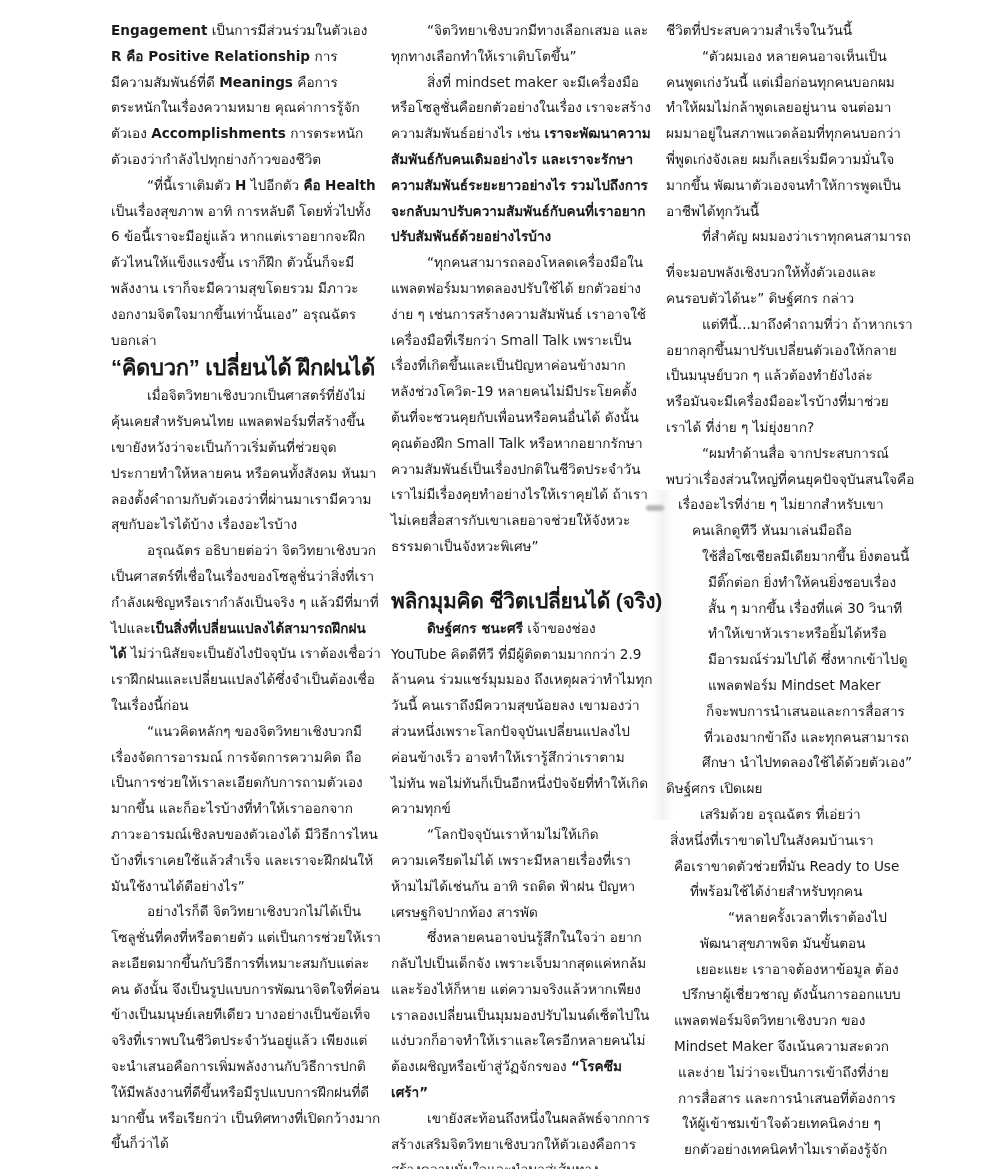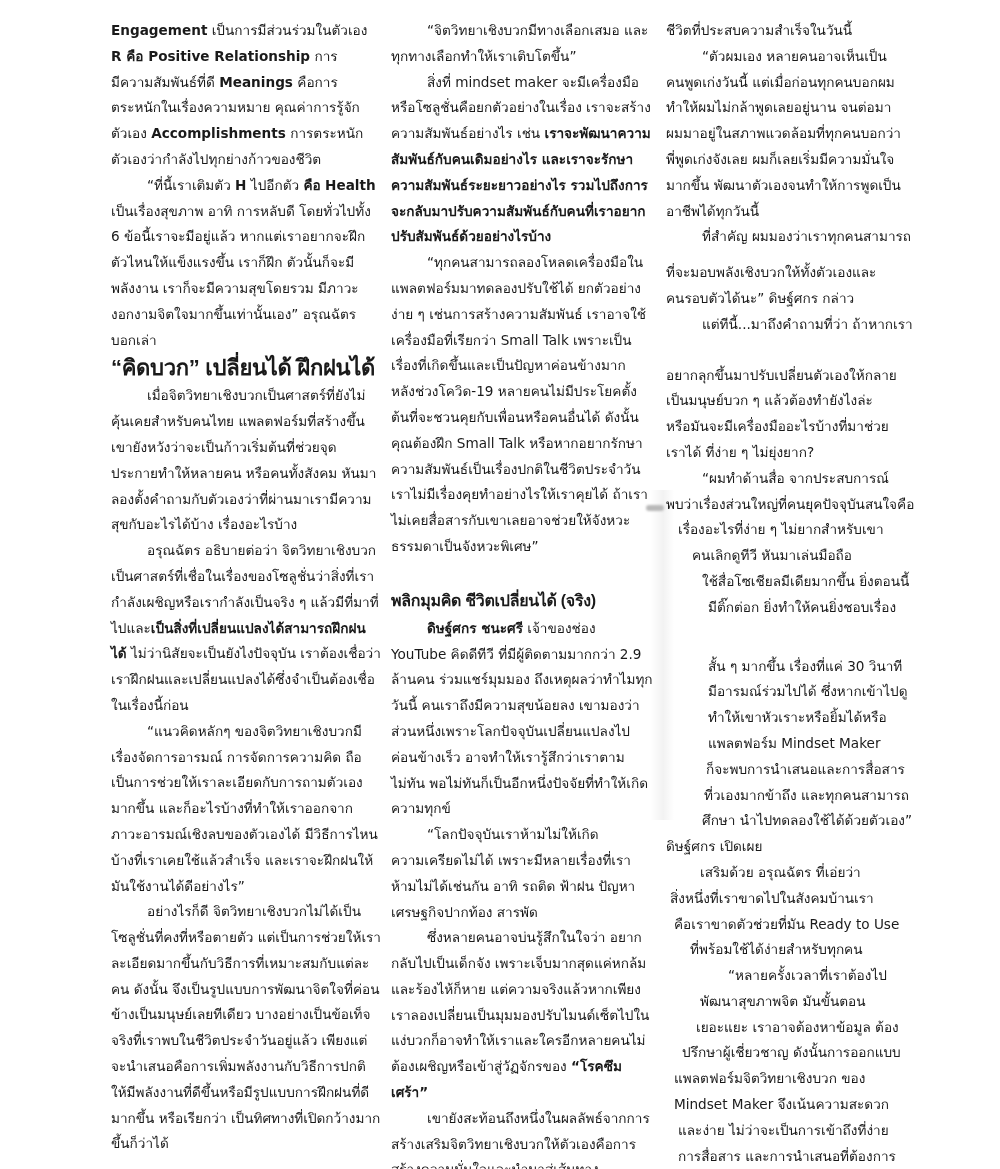--- a/index.html
+++ b/index.html
@@ -7,21 +7,21 @@
          font-family:"DejaVu Sans","Liberation Sans",sans-serif; color:#1a1a1a; }
   .col { position:absolute; top:18px; font-size:13.6px; line-height:25.8px; }
   .col-left   { left:111px; width:270px; }
   .col-middle { left:391px; width:262px; }
   .col-right  { left:666px; width:275px; }
   .p { margin:0; }
   .ind { text-indent:36px; }
   .line { display:block; white-space:nowrap; }
   .h2 { font-family:"Liberation Sans","DejaVu Sans",sans-serif; font-weight:bold;
         font-size:22px; line-height:30px; margin:0; letter-spacing:-0.3px; white-space:nowrap; }
-  .h2.mid { margin-top:26px; font-size:16px; }
+  .h2.mid { margin-top:26px; font-size:21px; }
   .gap { height:10px; }
   .shadow { position:absolute; left:650px; top:490px; width:24px; height:330px;
             background:linear-gradient(to right, rgba(0,0,0,0) 0%, rgba(0,0,0,0.05) 55%, rgba(0,0,0,0) 100%); }
   .smudge { position:absolute; left:646px; top:505px; width:18px; height:6px; background:#b9b9b9;
             border-radius:3px; filter:blur(1px); }
 </style>
 </head>
 <body>
 
 <div class="shadow"></div>
@@ -65,33 +65,33 @@
       <span class="line" style="padding-left: 0px;">พี่พูดเก่งจังเลย ผมก็เลยเริ่มมีความมั่นใจ</span>
       <span class="line" style="padding-left: 0px;">มากขึ้น พัฒนาตัวเองจนทำให้การพูดเป็น</span>
       <span class="line" style="padding-left: 0px;">อาชีพได้ทุกวันนี้</span>
       <span class="line" style="padding-left: 36px;">ที่สำคัญ ผมมองว่าเราทุกคนสามารถ</span>
     </div>
   <div class="gap"></div>
   <div id="right-b">
       <span class="line" style="padding-left: 0px;">ที่จะมอบพลังเชิงบวกให้ทั้งตัวเองและ</span>
       <span class="line" style="padding-left: 0px;">คนรอบตัวได้นะ” ดิษฐ์ศกร กล่าว</span>
       <span class="line" style="padding-left: 36px;">แต่ทีนี้...มาถึงคำถามที่ว่า ถ้าหากเรา</span>
-      <span class="line" style="padding-left: 0px; margin-top: 25px;">อยากลุกขึ้นมาปรับเปลี่ยนตัวเองให้กลาย</span>
+      <span class="line" style="padding-left: 0px;">อยากลุกขึ้นมาปรับเปลี่ยนตัวเองให้กลาย</span>
       <span class="line" style="padding-left: 0px;">เป็นมนุษย์บวก ๆ แล้วต้องทำยังไงล่ะ</span>
       <span class="line" style="padding-left: 0px;">หรือมันจะมีเครื่องมืออะไรบ้างที่มาช่วย</span>
       <span class="line" style="padding-left: 0px;">เราได้ ที่ง่าย ๆ ไม่ยุ่งยาก?</span>
       <span class="line" style="padding-left: 36px;">“ผมทำด้านสื่อ จากประสบการณ์</span>
       <span class="line" style="padding-left: 0px;">พบว่าเรื่องส่วนใหญ่ที่คนยุคปัจจุบันสนใจคือ</span>
       <span class="line" style="padding-left: 12px;">เรื่องอะไรที่ง่าย ๆ ไม่ยากสำหรับเขา</span>
       <span class="line" style="padding-left: 26px;">คนเลิกดูทีวี หันมาเล่นมือถือ</span>
       <span class="line" style="padding-left: 36px;">ใช้สื่อโซเชียลมีเดียมากขึ้น ยิ่งตอนนี้</span>
       <span class="line" style="padding-left: 42px;">มีติ๊กต่อก ยิ่งทำให้คนยิ่งชอบเรื่อง</span>
-      <span class="line" style="padding-left: 42px; margin-top: 33px;">สั้น ๆ มากขึ้น เรื่องที่แค่ 30 วินาที</span>
+      <span class="line" style="padding-left: 42px;">สั้น ๆ มากขึ้น เรื่องที่แค่ 30 วินาที</span>
+      <span class="line" style="padding-left: 42px;">ทำให้เขาหัวเราะหรือยิ้มได้หรือ</span>
       <span class="line" style="padding-left: 42px;">มีอารมณ์ร่วมไปได้ ซึ่งหากเข้าไปดู</span>
-      <span class="line" style="padding-left: 42px;">ทำให้เขาหัวเราะหรือยิ้มได้หรือ</span>
       <span class="line" style="padding-left: 42px;">แพลตฟอร์ม Mindset Maker</span>
       <span class="line" style="padding-left: 40px;">ก็จะพบการนำเสนอและการสื่อสาร</span>
       <span class="line" style="padding-left: 38px;">ที่วเองมากข้าถึง และทุกคนสามารถ</span>
       <span class="line" style="padding-left: 36px;">ศึกษา นำไปทดลองใช้ได้ด้วยตัวเอง”</span>
       <span class="line" style="padding-left: 0px;">ดิษฐ์ศกร เปิดเผย</span>
       <span class="line" style="padding-left: 34px;">เสริมด้วย อรุณฉัตร ที่เอ่ยว่า</span>
       <span class="line" style="padding-left: 4px;">สิ่งหนึ่งที่เราขาดไปในสังคมบ้านเรา</span>
       <span class="line" style="padding-left: 8px;">คือเราขาดตัวช่วยที่มัน Ready to Use</span>
       <span class="line" style="padding-left: 24px;">ที่พร้อมใช้ได้ง่ายสำหรับทุกคน</span>
       <span class="line" style="padding-left: 62px;">“หลายครั้งเวลาที่เราต้องไป</span>

